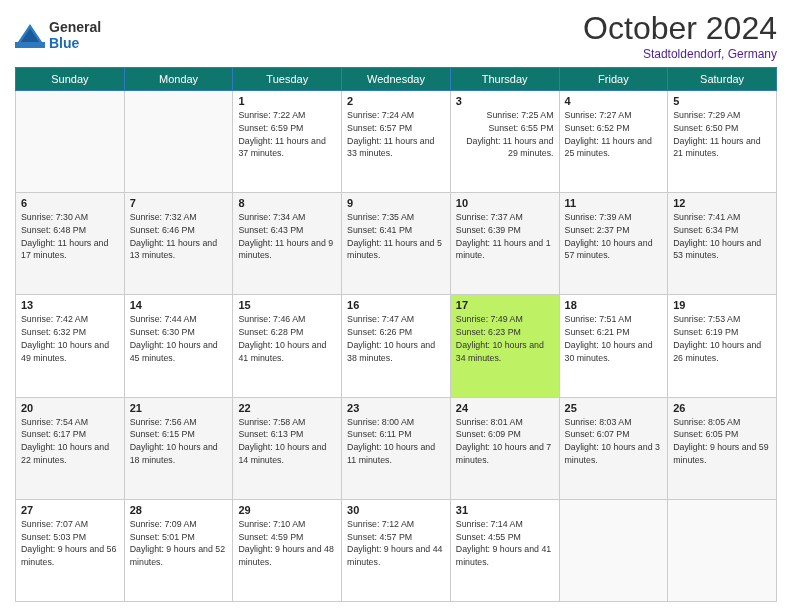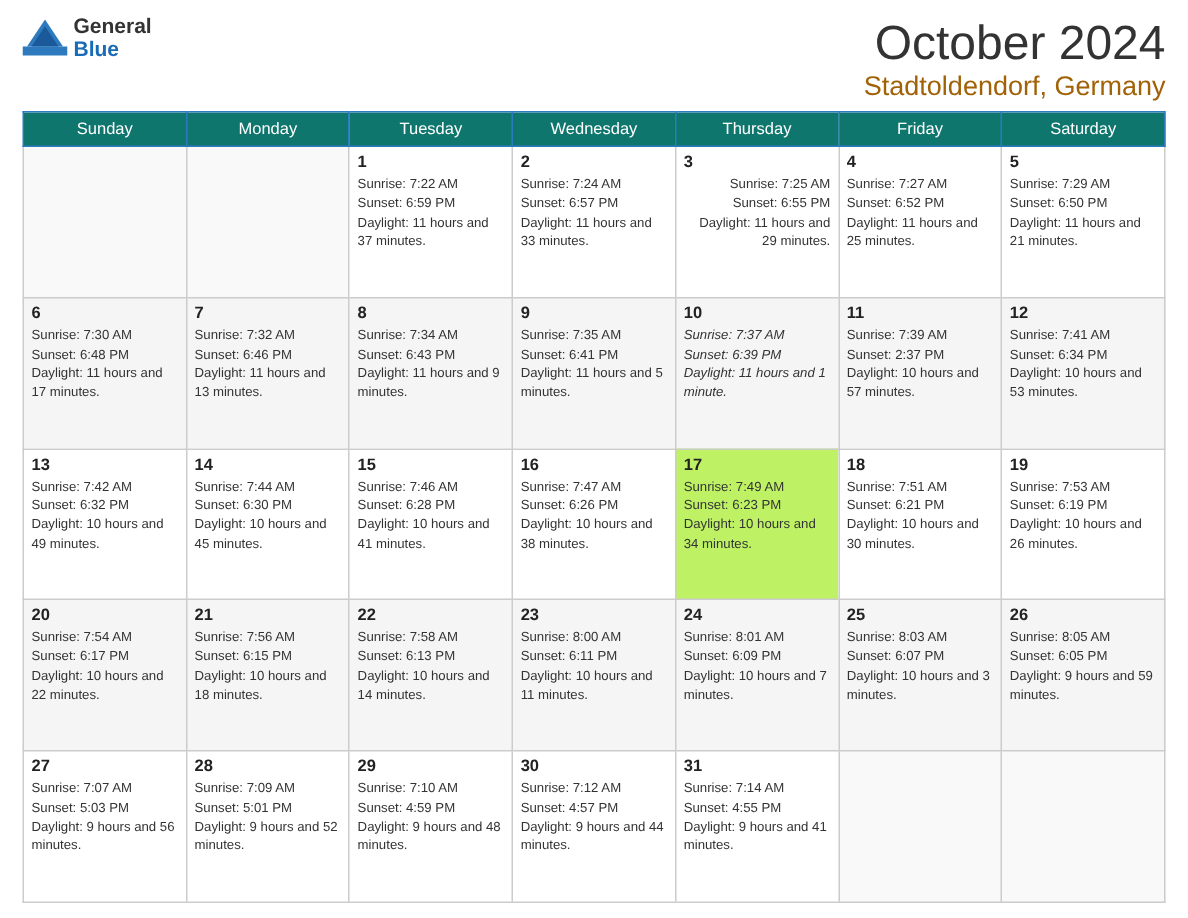--- a/index.html
+++ b/index.html
@@ -13,21 +13,21 @@
     .page {
       width: 792px;
       height: 612px;
       padding: 10px 15px;
       display: flex;
       flex-direction: column;
     }
     .header {
       display: flex;
       justify-content: space-between;
-      align-items: flex-start;
+      align-items: center;
       margin-bottom: 6px;
     }
     .logo {
       display: flex;
       align-items: center;
       gap: 4px;
     }
     .logo-text {
       display: flex;
       flex-direction: column;
@@ -49,22 +49,22 @@
     }
     .title-section {
       text-align: right;
     }
     .month-title {
       font-size: 32px;
       font-weight: normal;
       color: #333;
     }
     .location {
-      font-size: 18px;
-      color: #a16207;
+      font-size: 12px;
+      color: #4c1d95;
     }
     .calendar {
       width: 100%;
       border-collapse: collapse;
       flex: 1;
       font-size: 9.5px;
     }
     .calendar th {
       background-color: #0f766e;
       color: white;
@@ -185,21 +185,21 @@
 Daylight: 11 hours and 9 minutes.</div>
           </td>
           <td style="background-color: rgb(245, 245, 245);">
             <div class="day-number">9</div>
             <div class="day-info" style="white-space: pre-line;">Sunrise: 7:35 AM
 Sunset: 6:41 PM
 Daylight: 11 hours and 5 minutes.</div>
           </td>
           <td style="background-color: rgb(245, 245, 245);">
             <div class="day-number">10</div>
-            <div class="day-info" style="white-space: pre-line; font-style: italic;">Sunrise: 7:37 AM
+            <div class="day-info" style="white-space: pre-line;">Sunrise: 7:37 AM
 Sunset: 6:39 PM
 Daylight: 11 hours and 1 minute.</div>
           </td>
           <td style="background-color: rgb(245, 245, 245);">
             <div class="day-number">11</div>
             <div class="day-info" style="white-space: pre-line;">Sunrise: 7:39 AM
 Sunset: 2:37 PM
 Daylight: 10 hours and 57 minutes.</div>
           </td>
           <td style="background-color: rgb(245, 245, 245);">

